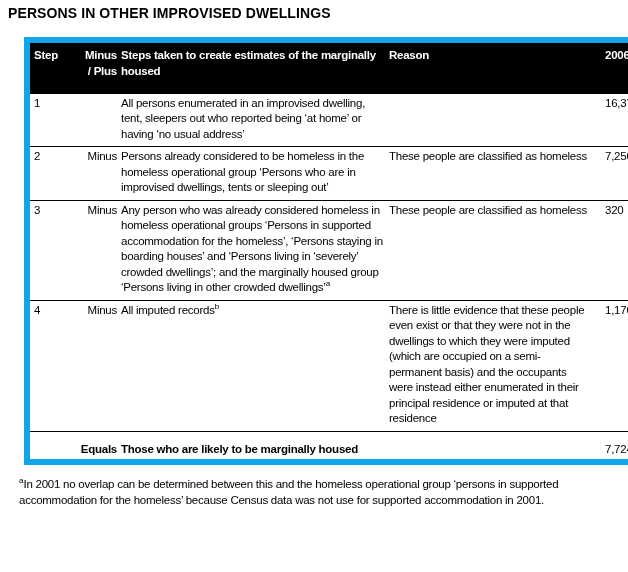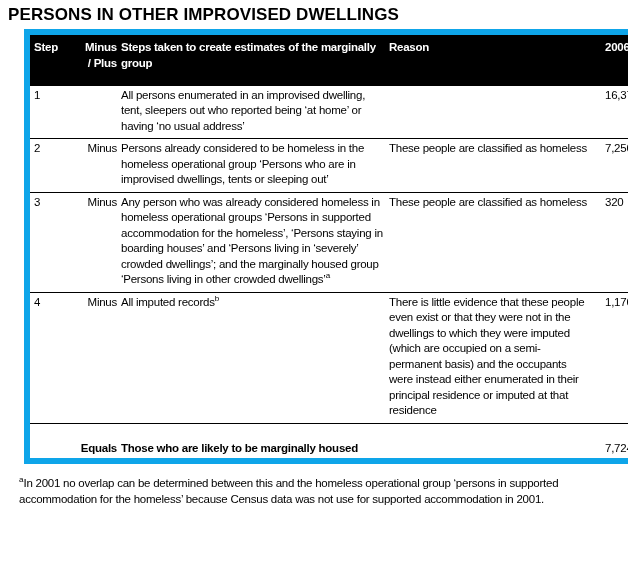--- a/index.html
+++ b/index.html
@@ -6,23 +6,23 @@
   html, body { background: #ffffff; }
   .page {
     width: 628px;
     height: 572px;
     background: #ffffff;
     overflow: hidden;
     font-family: "Liberation Sans", "DejaVu Sans", sans-serif;
     color: #000000;
   }
   .title {
-    font-size: 17px;
+    font-size: 14px;
     font-weight: 700;
-    padding: 5px 0 4px 8px;
+    padding: 5px 0 16px 8px;
     letter-spacing: 0.1px;
   }
   table.estimates {
     border-collapse: collapse;
     table-layout: fixed;
     width: 617px;
     margin-left: 24px;
     border: 6px solid #0ea5e9;
     font-size: 11.5px;
     line-height: 15.5px;
@@ -38,21 +38,21 @@
     padding-top: 5px;
   }
   tbody td, tfoot td {
     vertical-align: top;
     border-top: 1.5px solid #000000;
     padding-top: 2px;
     padding-bottom: 4px;
   }
   tfoot td {
     font-weight: 700;
-    padding-top: 17px;
+    padding-top: 10px;
     padding-bottom: 2px;
   }
   tfoot td.c-year { font-weight: 400; }
   .c-step   { padding-left: 4px;  padding-right: 2px; }
   .c-op     { padding-left: 3px;  padding-right: 2px; text-align: right; }
   .c-steps  { padding-left: 2px;  padding-right: 4px; }
   .c-reason { padding-left: 2px;  padding-right: 4px; }
   .c-year   { padding-left: 10px; padding-right: 4px; }
   sup.fn {
     font-size: 8px;
@@ -82,21 +82,21 @@
       <col style="width:56px">
       <col style="width:268px">
       <col style="width:208px">
       <col style="width:49px">
     </colgroup>
 
     <thead>
       <tr>
         <th class="c-step">Step</th>
         <th class="c-op"><span>Minus</span><br><span>/ Plus</span></th>
-        <th class="c-steps">Steps taken to create estimates of the marginally group</th>
+        <th class="c-steps">Steps taken to create estimates of the marginally housed</th>
         <th class="c-reason">Reason</th>
         <th class="c-year">2006</th>
       </tr>
     </thead>
 
     <tbody>
       <tr>
         <td class="c-step">1</td>
         <td class="c-op"></td>
         <td class="c-steps"><span>All persons enumerated in an improvised dwelling, tent, sleepers out who reported being ‘at home’ or having ‘no usual address’</span><sup class="fn"></sup></td>

